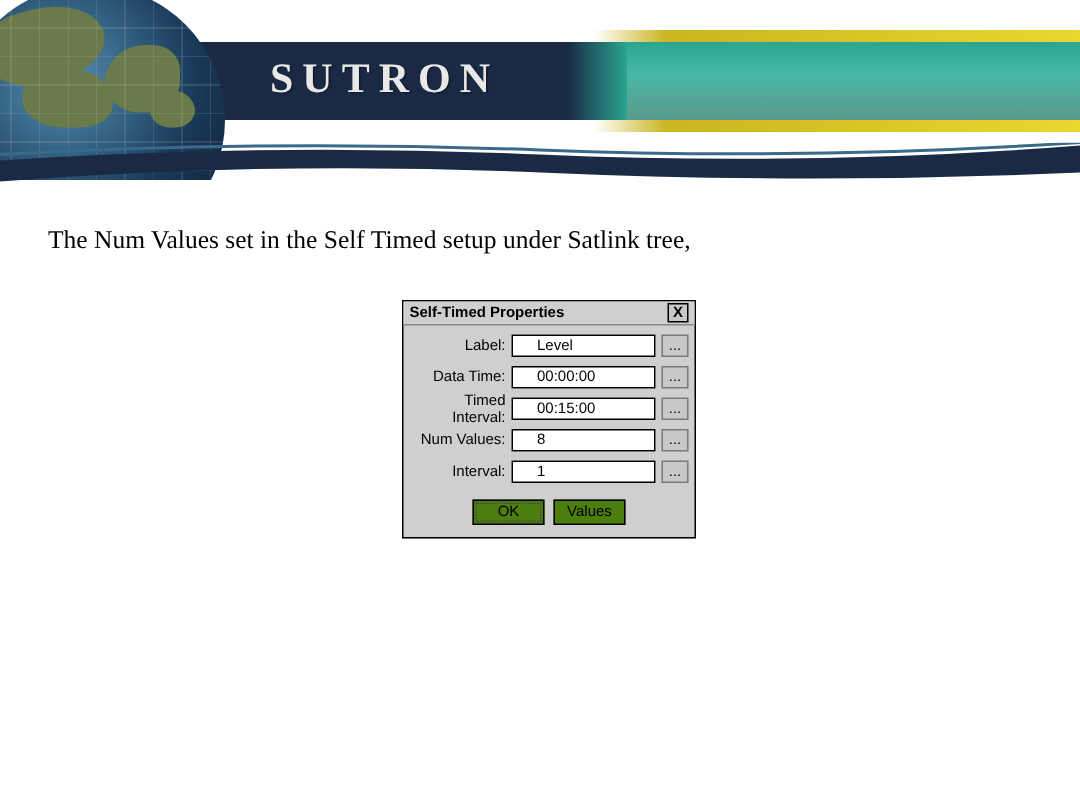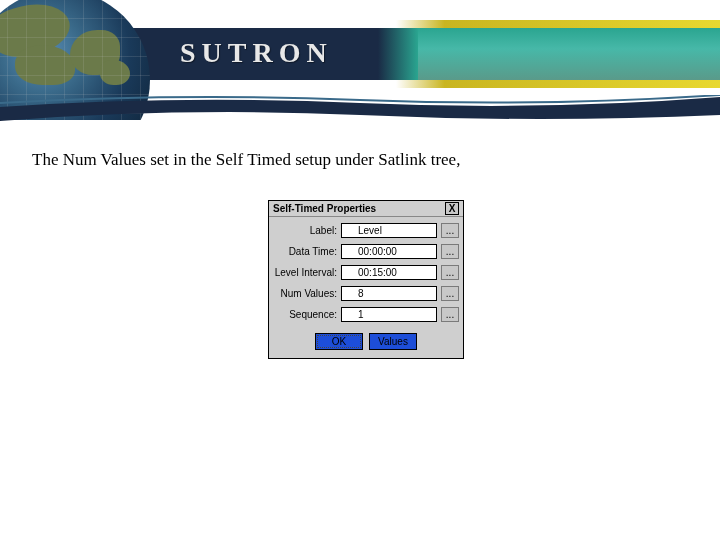--- a/index.html
+++ b/index.html
@@ -191,21 +191,21 @@
   .dialog-buttons {
     display: flex;
     justify-content: center;
     gap: 6px;
     padding: 6px 0 4px 0;
   }
   .dialog-btn {
     min-width: 48px;
     height: 17px;
     border: 1px solid #000;
-    background: #1d4ed8;
+    background: #4d7c0f;
     font-size: 10px;
     display: flex;
     align-items: center;
     justify-content: center;
   }
   .dialog-btn.default {
     outline: 1px dotted #444;
     outline-offset: -3px;
   }
   .para {
@@ -259,33 +259,33 @@
         <span class="dialog-dots">...</span>
       </div>
 
       <div class="dialog-row">
         <span class="dialog-label">Data Time:</span>
         <span class="dialog-input">00:00:00</span>
         <span class="dialog-dots">...</span>
       </div>
 
       <div class="dialog-row">
-        <span class="dialog-label">Level Interval:</span>
+        <span class="dialog-label">Timed Interval:</span>
         <span class="dialog-input">00:15:00</span>
         <span class="dialog-dots">...</span>
       </div>
 
       <div class="dialog-row">
         <span class="dialog-label">Num Values:</span>
         <span class="dialog-input">8</span>
         <span class="dialog-dots">...</span>
       </div>
 
       <div class="dialog-row">
-        <span class="dialog-label">Sequence:</span>
+        <span class="dialog-label">Interval:</span>
         <span class="dialog-input">1</span>
         <span class="dialog-dots">...</span>
       </div>
 
       <div class="dialog-buttons">
         <span class="dialog-btn default">OK</span>
         <span class="dialog-btn">Values</span>
       </div>
     </div>
   </div>

